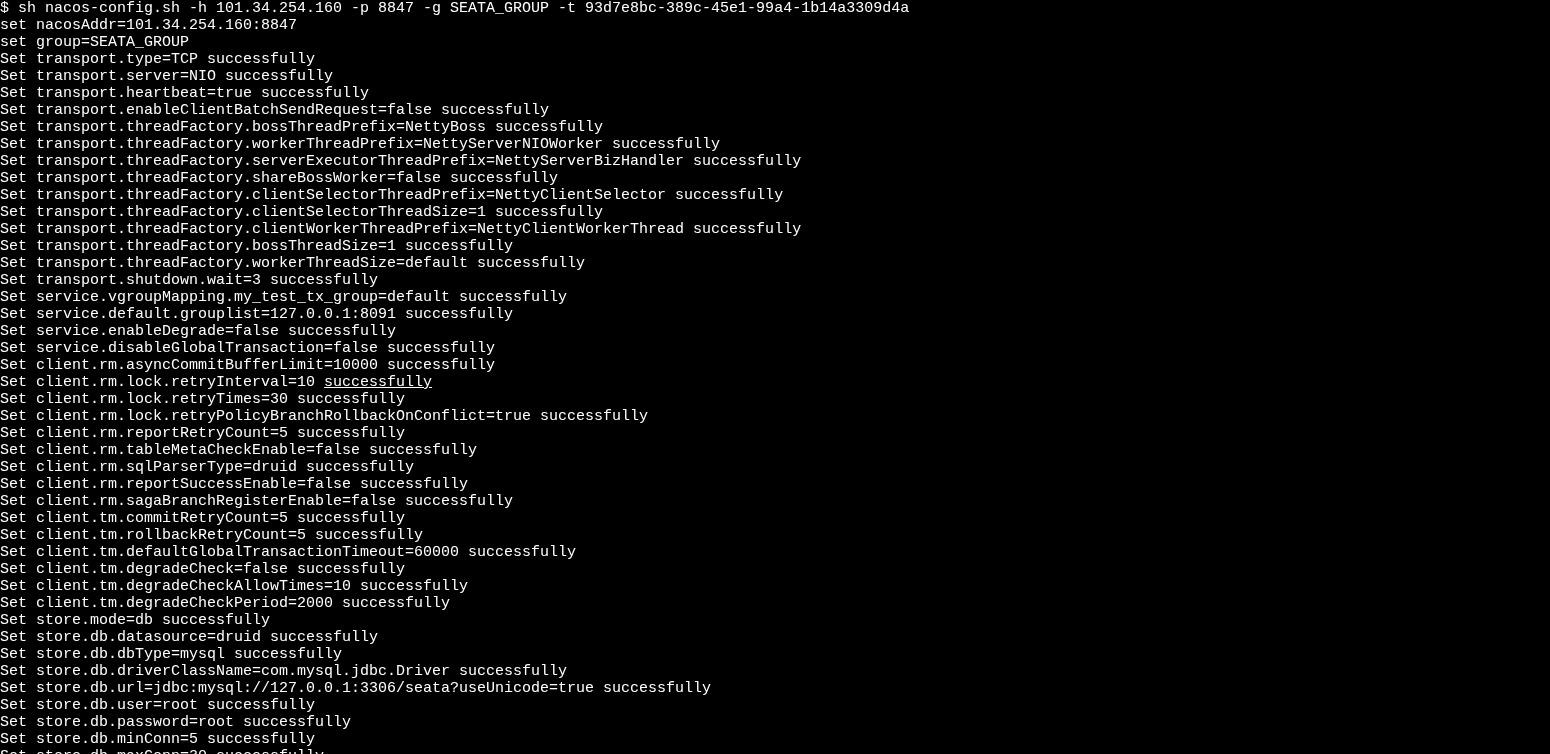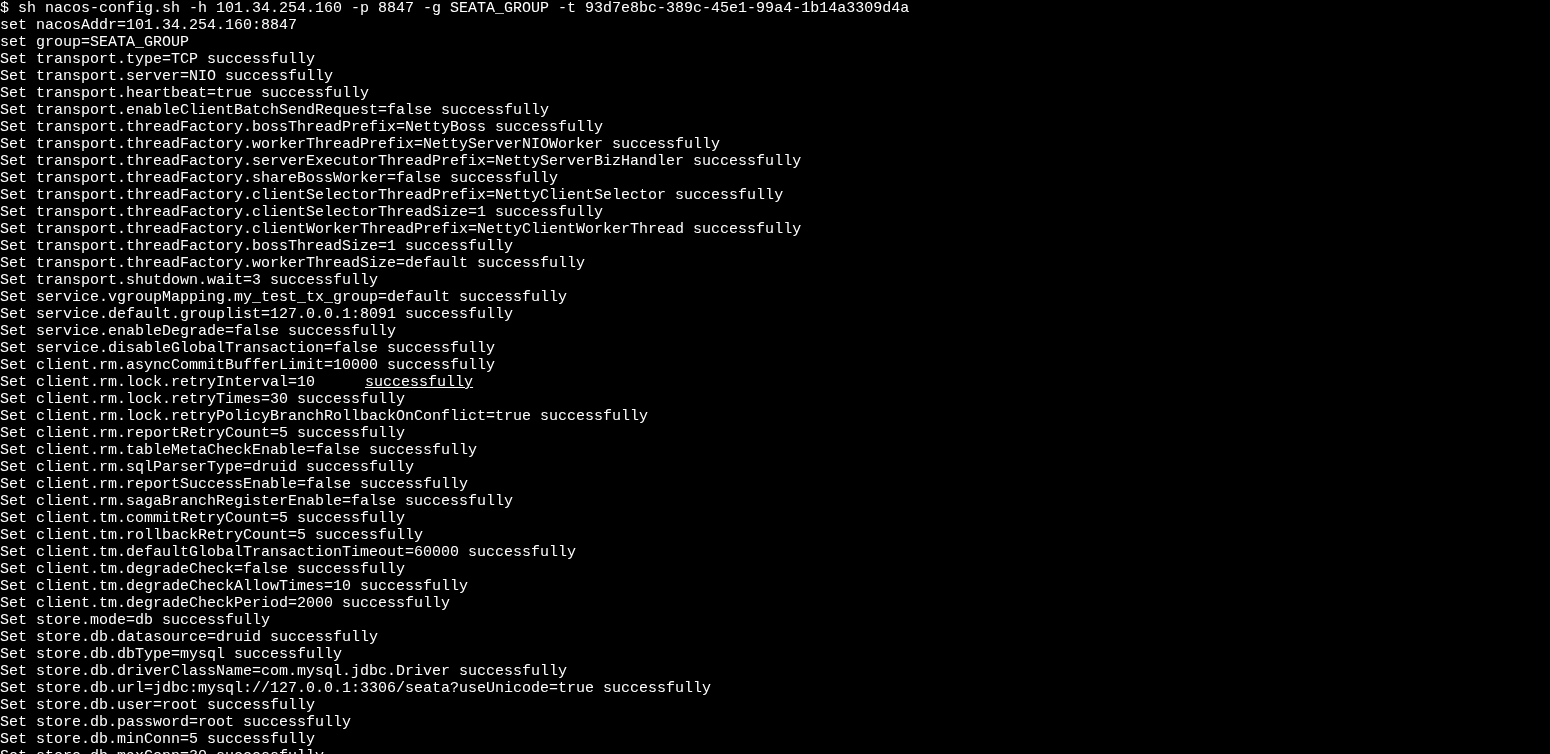--- a/index.html
+++ b/index.html
@@ -14,18 +14,18 @@
       overflow: hidden;
       padding-top: 0;
     }
     .terminal {
       white-space: pre;
       padding-left: 0;
     }
     .line {
       display: block;
     }
-    .underline { text-decoration: underline; margin-left: 41px; }
+    .underline { text-decoration: underline; }
   </style>
 </head>
 <body>
 
 <div class="terminal" id="terminal-container"><span class="line">$ sh nacos-config.sh -h 101.34.254.160 -p 8847 -g SEATA_GROUP -t 93d7e8bc-389c-45e1-99a4-1b14a3309d4a</span><span class="line">set nacosAddr=101.34.254.160:8847</span><span class="line">set group=SEATA_GROUP</span><span class="line">Set transport.type=TCP successfully</span><span class="line">Set transport.server=NIO successfully</span><span class="line">Set transport.heartbeat=true successfully</span><span class="line">Set transport.enableClientBatchSendRequest=false successfully</span><span class="line">Set transport.threadFactory.bossThreadPrefix=NettyBoss successfully</span><span class="line">Set transport.threadFactory.workerThreadPrefix=NettyServerNIOWorker successfully</span><span class="line">Set transport.threadFactory.serverExecutorThreadPrefix=NettyServerBizHandler successfully</span><span class="line">Set transport.threadFactory.shareBossWorker=false successfully</span><span class="line">Set transport.threadFactory.clientSelectorThreadPrefix=NettyClientSelector successfully</span><span class="line">Set transport.threadFactory.clientSelectorThreadSize=1 successfully</span><span class="line">Set transport.threadFactory.clientWorkerThreadPrefix=NettyClientWorkerThread successfully</span><span class="line">Set transport.threadFactory.bossThreadSize=1 successfully</span><span class="line">Set transport.threadFactory.workerThreadSize=default successfully</span><span class="line">Set transport.shutdown.wait=3 successfully</span><span class="line">Set service.vgroupMapping.my_test_tx_group=default successfully</span><span class="line">Set service.default.grouplist=127.0.0.1:8091 successfully</span><span class="line">Set service.enableDegrade=false successfully</span><span class="line">Set service.disableGlobalTransaction=false successfully</span><span class="line">Set client.rm.asyncCommitBufferLimit=10000 successfully</span><span class="line">Set client.rm.lock.retryInterval=10 <span class="underline">successfully</span></span><span class="line">Set client.rm.lock.retryTimes=30 successfully</span><span class="line">Set client.rm.lock.retryPolicyBranchRollbackOnConflict=true successfully</span><span class="line">Set client.rm.reportRetryCount=5 successfully</span><span class="line">Set client.rm.tableMetaCheckEnable=false successfully</span><span class="line">Set client.rm.sqlParserType=druid successfully</span><span class="line">Set client.rm.reportSuccessEnable=false successfully</span><span class="line">Set client.rm.sagaBranchRegisterEnable=false successfully</span><span class="line">Set client.tm.commitRetryCount=5 successfully</span><span class="line">Set client.tm.rollbackRetryCount=5 successfully</span><span class="line">Set client.tm.defaultGlobalTransactionTimeout=60000 successfully</span><span class="line">Set client.tm.degradeCheck=false successfully</span><span class="line">Set client.tm.degradeCheckAllowTimes=10 successfully</span><span class="line">Set client.tm.degradeCheckPeriod=2000 successfully</span><span class="line">Set store.mode=db successfully</span><span class="line">Set store.db.datasource=druid successfully</span><span class="line">Set store.db.dbType=mysql successfully</span><span class="line">Set store.db.driverClassName=com.mysql.jdbc.Driver successfully</span><span class="line">Set store.db.url=jdbc:mysql://127.0.0.1:3306/seata?useUnicode=true successfully</span><span class="line">Set store.db.user=root successfully</span><span class="line">Set store.db.password=root successfully</span><span class="line">Set store.db.minConn=5 successfully</span><span class="line">Set store.db.maxConn=30 successfully</span></div>
 
 </body></html>

